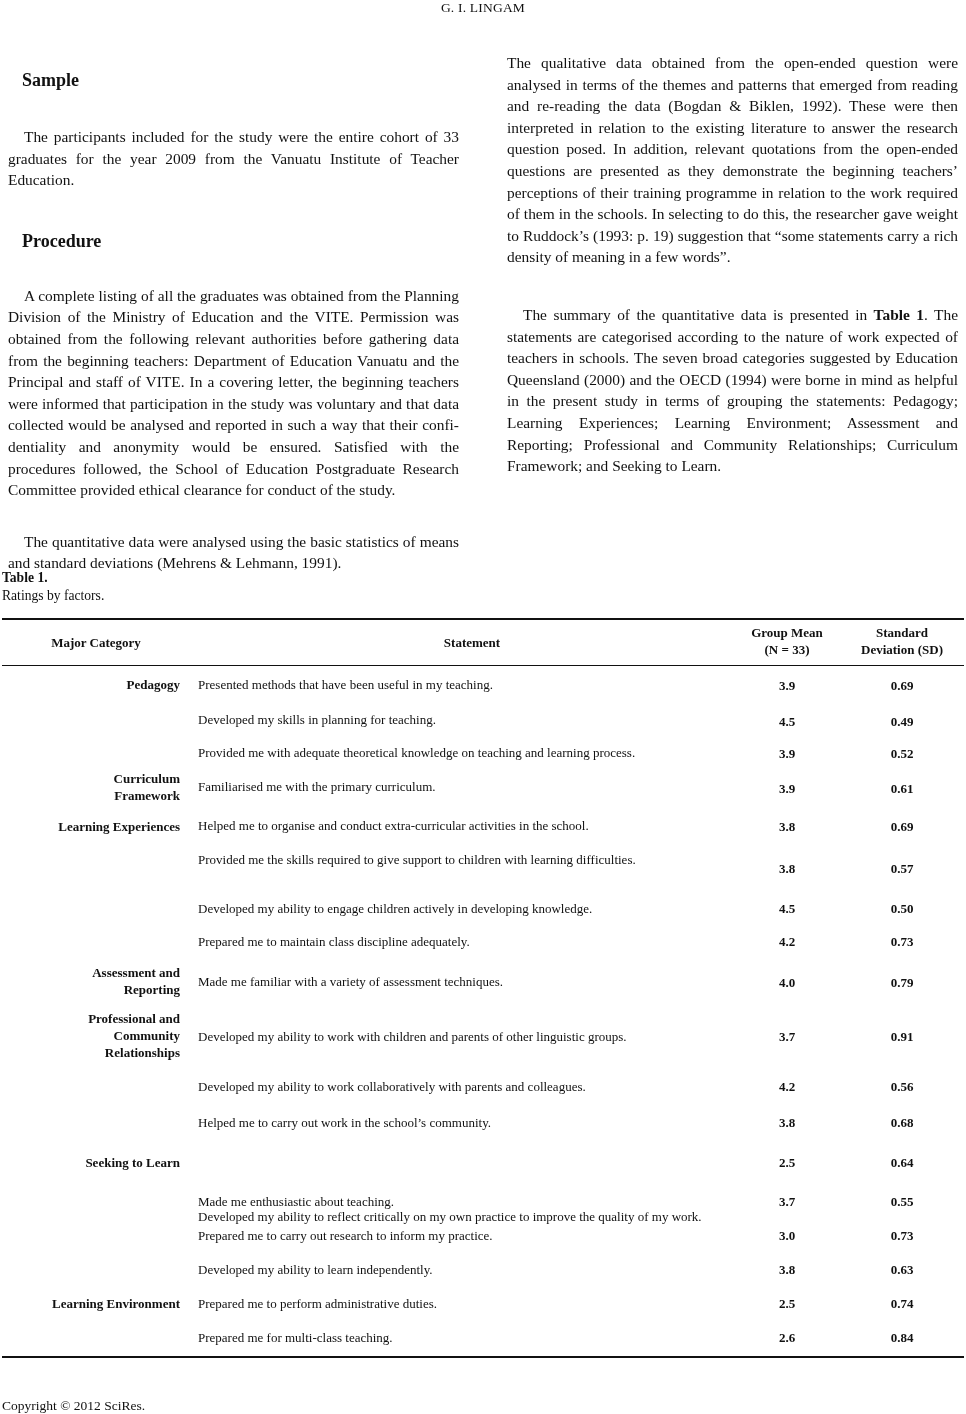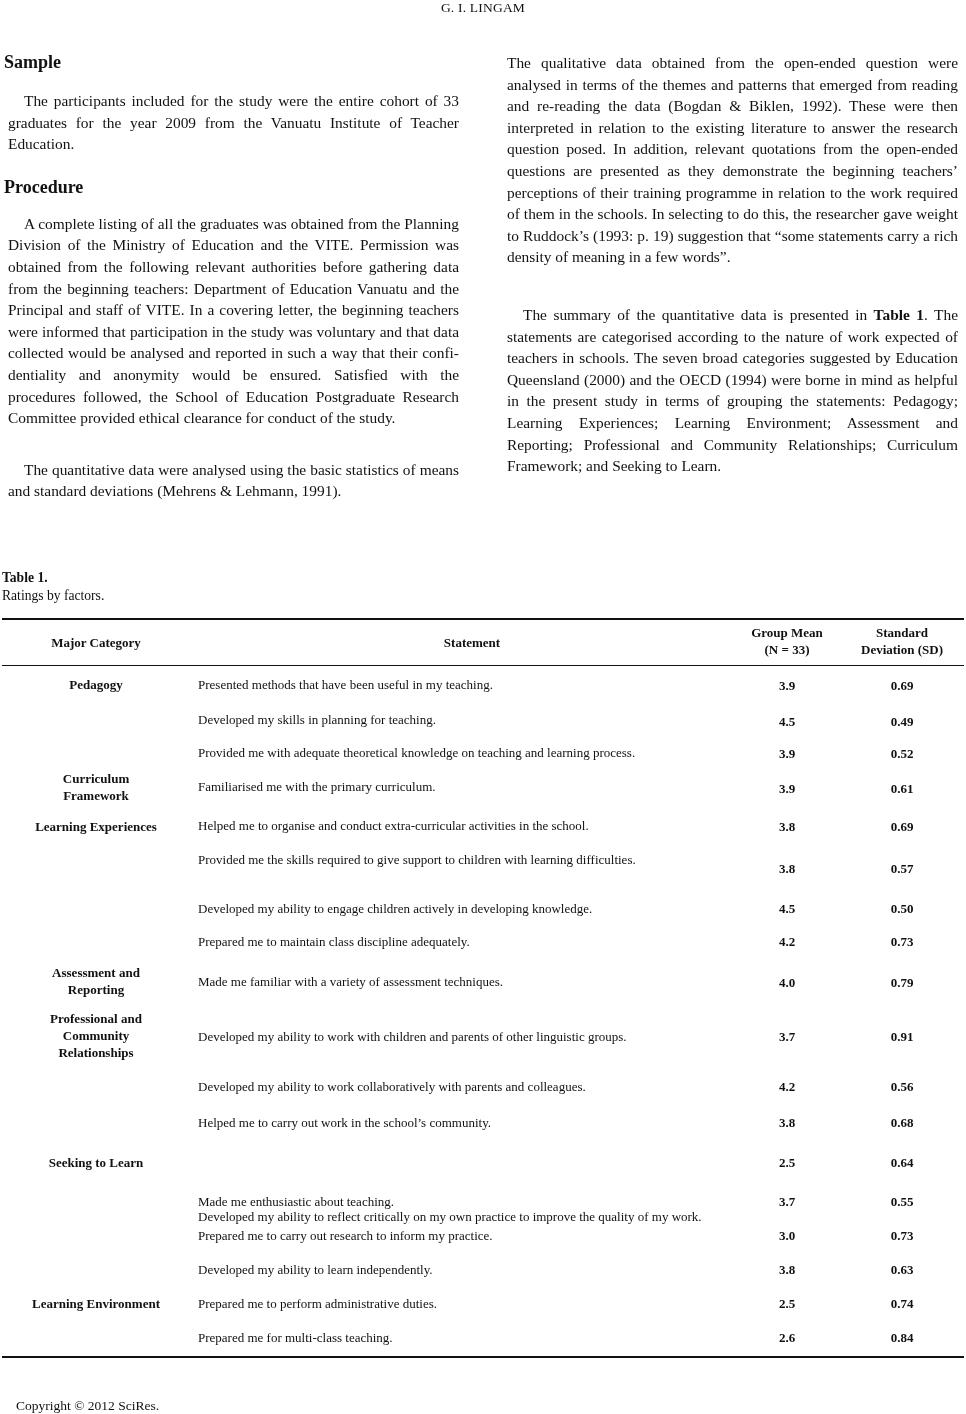--- a/index.html
+++ b/index.html
@@ -7,40 +7,40 @@
       width: 966px; height: 1414px; position: relative; overflow: hidden;
       font-family: "Liberation Serif", serif; color: #111111;
     }
     .running-head {
       position: absolute; top: 0; left: 0; width: 966px; text-align: center;
       font-size: 13.5px; line-height: 16px; top: 0px; letter-spacing: 0.2px;
     }
     .col { position: absolute; top: 48px; font-size: 15.4px; line-height: 21.6px; text-align: justify; }
     .col-left { left: 4px; width: 459px; }
     .col-right { left: 503px; width: 459px; }
-    h2.sec { font-weight: bold; font-size: 18px; margin: 0; line-height: 28px; }
+    h2.sec { font-weight: bold; font-size: 18px; margin: 18px; line-height: 28px; }
     h2.sec.center { text-align: center; }
     p { margin: 4px; text-indent: 16px; }
     p.noindent { text-indent: 0; }
     .gap-a { height: 10px; }
     .gap-b { height: 14px; }
 
     .tbl-caption { position: absolute; left: 2px; top: 569px; font-size: 13.6px; line-height: 18px; }
     .tbl-caption .lbl { font-weight: bold; }
 
     .rule { position: absolute; left: 2px; width: 962px; height: 1.5px; background: #111; }
 
     .th, .td { position: absolute; font-size: 13px; line-height: 17px; }
     .th { font-weight: bold; text-align: center; }
-    .cat { position: absolute; left: 12px; width: 168px; text-align: center; font-weight: bold; font-size: 13px; line-height: 17px; }
+    .cat { position: absolute; left: 12px; width: 168px; text-align: right; font-weight: bold; font-size: 13px; line-height: 17px; }
     .stmt { position: absolute; left: 198px; width: 512px; font-size: 13px; line-height: 17px; }
     .mean { position: absolute; left: 740px; width: 94px; text-align: center; font-weight: bold; font-size: 13px; line-height: 17px; }
     .sd { position: absolute; left: 852px; width: 100px; text-align: center; font-weight: bold; font-size: 13px; line-height: 17px; }
 
-    .footer-left { position: absolute; left: 16px; top: 1398px; font-size: 13.5px; line-height: 16px; }
+    .footer-left { position: absolute; left: 2px; top: 1398px; font-size: 13.5px; line-height: 16px; }
     .footer-right { position: absolute; right: 4px; top: 1465px; font-size: 12px; line-height: 16px; font-style: italic; }
   </style>
 </head>
 <body>
 
 <div class="running-head">G. I. LINGAM</div>
 
 <div class="col col-left">
   <h2 class="sec">Sample</h2>
   <div class="gap-a"></div>

